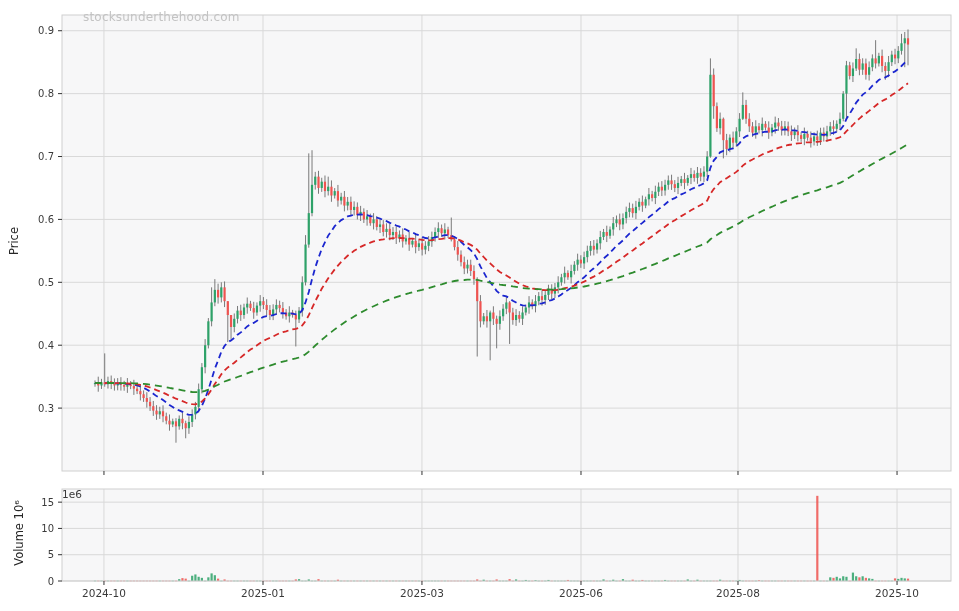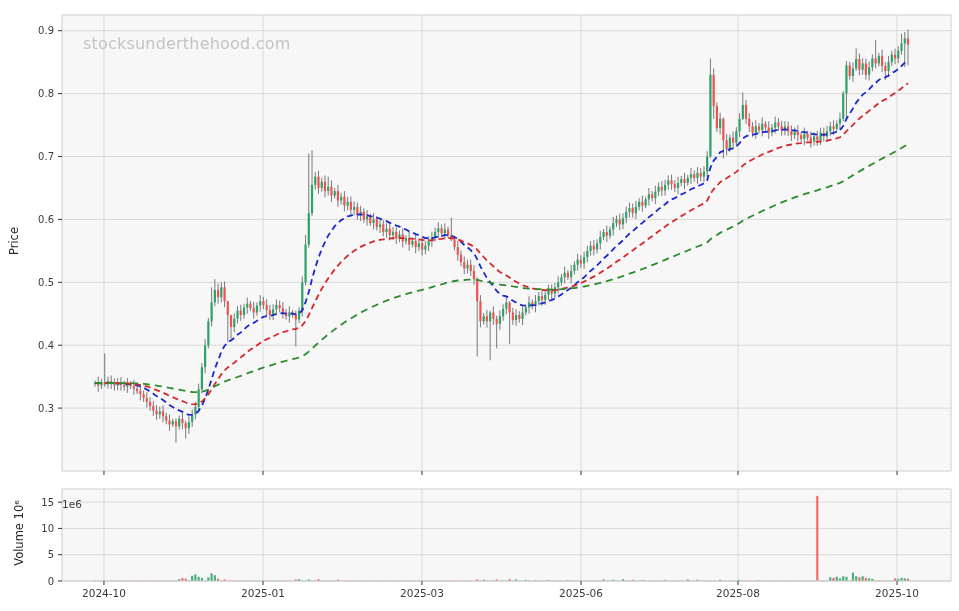--- a/index.html
+++ b/index.html
@@ -5,36 +5,36 @@
   html,body{margin:0;padding:0;background:#ffffff;}
   #figure{
     position:relative;
     width:959px;height:611px;
     background:#ffffff;
     font-family:"DejaVu Sans","Liberation Sans",sans-serif;
     overflow:hidden;
   }
   #chart-svg{position:absolute;left:0;top:0;}
   .watermark{
-    position:absolute;left:83px;top:34px;
-    font-size:16px;color:#c3c3c3;letter-spacing:.2px;
+    position:absolute;left:83px;top:10px;
+    font-size:12px;color:#c3c3c3;letter-spacing:.2px;
     z-index:3;user-select:none;
   }
   .price-title{
     position:absolute;left:-36px;top:234px;width:100px;
     text-align:center;font-size:11.5px;color:#262626;
     transform:rotate(-90deg);z-index:3;
   }
   .vol-title{
     position:absolute;left:-41px;top:526px;width:120px;
     text-align:center;font-size:11.5px;color:#262626;
     transform:rotate(-90deg);z-index:3;
   }
   .offset-text{
-    position:absolute;left:62px;top:498px;
+    position:absolute;left:62px;top:488px;
     font-size:10.5px;color:#3a3a3a;z-index:3;
   }
 </style>
 </head>
 <body>
 
 <div id="figure">
   <svg id="chart-svg" width="959" height="611">
       <g>
         <rect x="62" y="15" width="889" height="456" fill="#f7f7f8"></rect>

